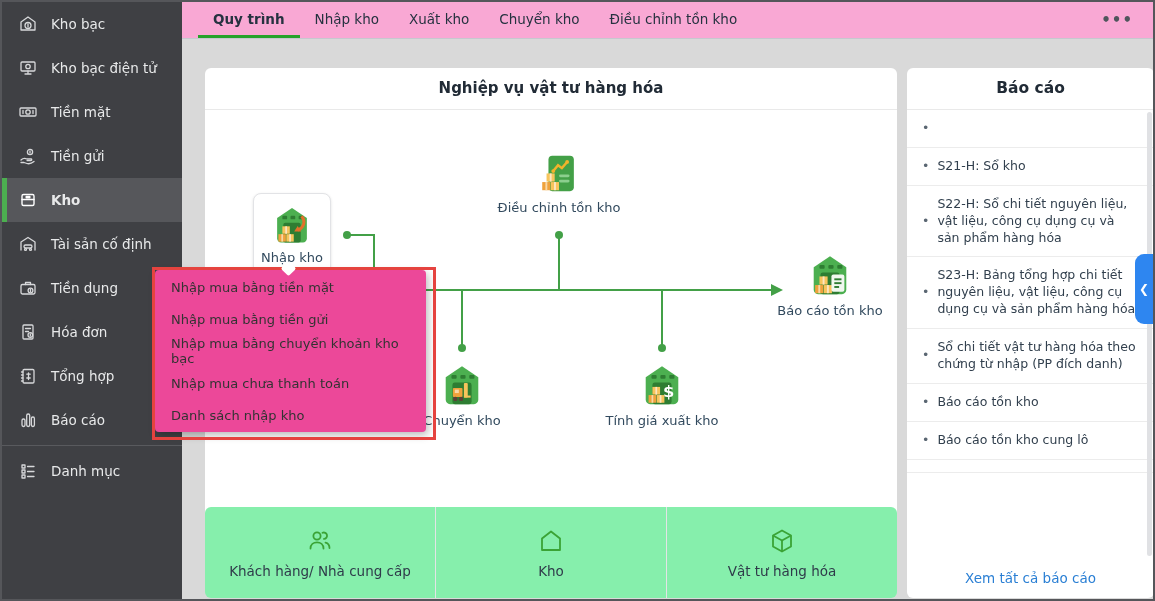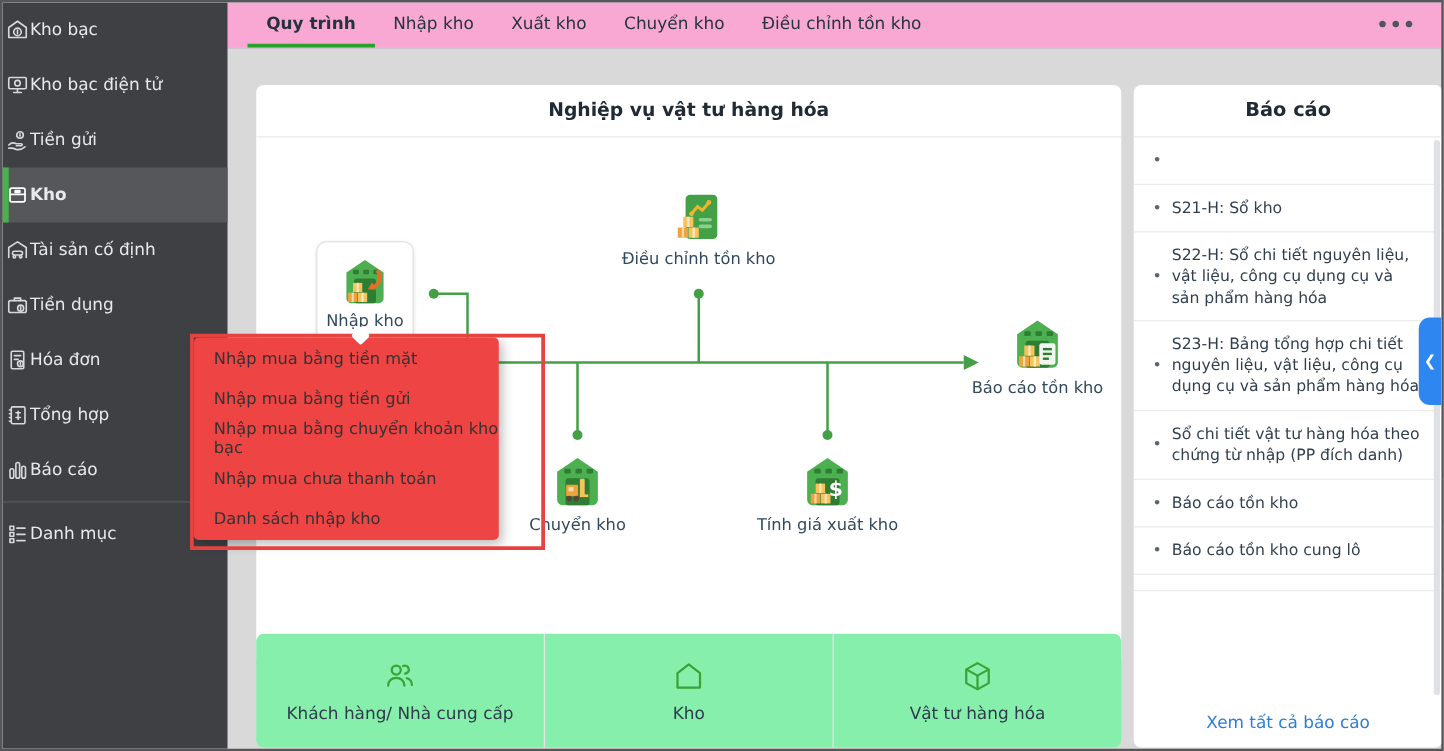--- a/index.html
+++ b/index.html
@@ -2,21 +2,21 @@
 <html><head>
 <meta charset="utf-8">
 <style>
   html,body{margin:0;padding:0;}
   .app{position:relative;width:1155px;height:601px;box-sizing:border-box;border:2px solid #55565a;
        overflow:hidden;background:#d9d9d9;font-family:"DejaVu Sans","Liberation Sans",sans-serif;
        -webkit-font-smoothing:antialiased;}
 
   
   .sidebar{position:absolute;left:0;top:0;bottom:0;width:180px;background:#3f4044;z-index:5;}
-  .side-item{height:44px;display:flex;align-items:center;padding-left:2px;color:#e8e9ea;
+  .side-item{height:44px;display:flex;align-items:center;gap:13px;padding-left:16px;color:#e8e9ea;
              font-size:13.5px;position:relative;cursor:pointer;}
   .side-item svg{flex:0 0 auto;}
   .side-item.active{background:#56575b;font-weight:bold;}
   .side-item.active::before{content:"";position:absolute;left:0;top:0;bottom:0;width:5px;background:#4caf50;}
   .side-divider{border-top:1px solid #595a5e;margin:3px 0;}
 
   
   .tabbar{position:absolute;left:180px;right:0;top:0;height:37px;background:#f9a8d4;
           border-bottom:1px solid #c6c8cf;display:flex;align-items:stretch;padding-left:16px;box-sizing:border-box;z-index:4;}
   .tab{display:flex;align-items:center;padding:0 15px;font-size:13.5px;color:#263240;
@@ -51,21 +51,21 @@
   .rp-list{flex:1;overflow:hidden;position:relative;}
   .rp-item{display:flex;align-items:center;padding:10px 16px 10px 6px;border-bottom:1px solid #ececec;
            font-size:12.5px;color:#32404e;line-height:1.35;cursor:pointer;}
   .rp-item .bullet{margin:0 8px 0 9px;color:#5a6672;}
   .rp-sliver{height:12px;border-bottom:1px solid #ececec;}
   .rp-scroll{position:absolute;right:2px;top:2px;bottom:2px;width:5px;background:#e0e1e4;border-radius:3px;}
   .rp-footer{height:40px;display:flex;align-items:center;justify-content:center;color:#2a7fd4;font-size:13.5px;
              cursor:pointer;}
 
   
-  .dropdown{position:absolute;left:153px;top:268px;width:244px;background:#ef4444;border-radius:4px;
+  .dropdown{position:absolute;left:153px;top:268px;width:271px;background:#ec4899;border-radius:4px;
             box-shadow:2px 3px 9px rgba(0,0,0,.28);z-index:40;padding:1px 0;}
   .dd-item{height:32px;display:flex;align-items:center;padding-left:16px;font-size:13px;color:#333;cursor:pointer;}
   .dd-caret{position:absolute;left:281px;top:261px;width:11px;height:11px;background:#fff;transform:rotate(45deg);
             z-index:55;border-radius:2px;}
   .red-box{position:absolute;left:150px;top:265px;width:278px;height:167px;border:3px solid #e5433f;z-index:50;
            pointer-events:none;}
 
   .blue-tab{position:absolute;right:0;top:252px;width:18px;height:70px;background:#2e86f0;border-radius:9px 0 0 9px;
             z-index:60;display:flex;align-items:center;justify-content:center;color:#fff;font-size:12px;cursor:pointer;}
 
@@ -108,20 +108,28 @@
     <div class="side-item">
       <svg width="20" height="20" viewBox="0 0 20 20" fill="none" stroke="#d7d8da" stroke-width="1.3" stroke-linejoin="round" stroke-linecap="round">
           <rect x="3" y="4" width="14" height="9" rx="1"></rect>
           <path d="M10 13 v3 M7 16 h6"></path>
           <circle cx="10" cy="8.5" r="2.2"></circle>
         </svg>
       <span>Kho bạc điện tử</span>
     </div>
     <div class="side-item">
       <svg width="20" height="20" viewBox="0 0 20 20" fill="none" stroke="#d7d8da" stroke-width="1.3" stroke-linejoin="round" stroke-linecap="round">
+          <rect x="2" y="6" width="16" height="8" rx="1"></rect>
+          <circle cx="10" cy="10" r="2.2"></circle>
+          <path d="M5 8.5 v3 M15 8.5 v3"></path>
+        </svg>
+      <span>Tiền mặt</span>
+    </div>
+    <div class="side-item">
+      <svg width="20" height="20" viewBox="0 0 20 20" fill="none" stroke="#d7d8da" stroke-width="1.3" stroke-linejoin="round" stroke-linecap="round">
           <circle cx="12" cy="6" r="2.6"></circle>
           <path d="M12 5 v2"></path>
           <path d="M3 14 c2-2 4-2 6-1 h4 c1 0 1 1.6 0 1.6 h-4"></path>
           <path d="M3 16.5 h3 l3 1 c2 .6 5-.4 7-2"></path>
         </svg>
       <span>Tiền gửi</span>
     </div>
     <div class="side-item active">
       <svg width="20" height="20" viewBox="0 0 20 20" fill="none" stroke="#ffffff" stroke-width="1.4" stroke-linejoin="round" stroke-linecap="round">
           <rect x="4" y="4.5" width="12" height="11" rx="1.5"></rect>

